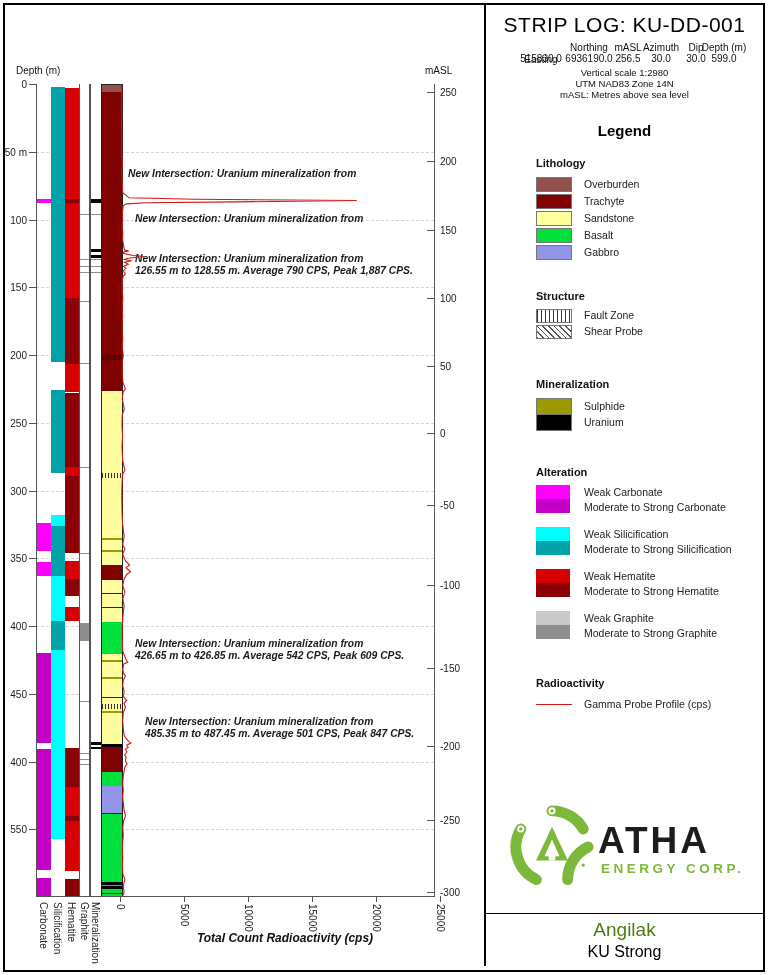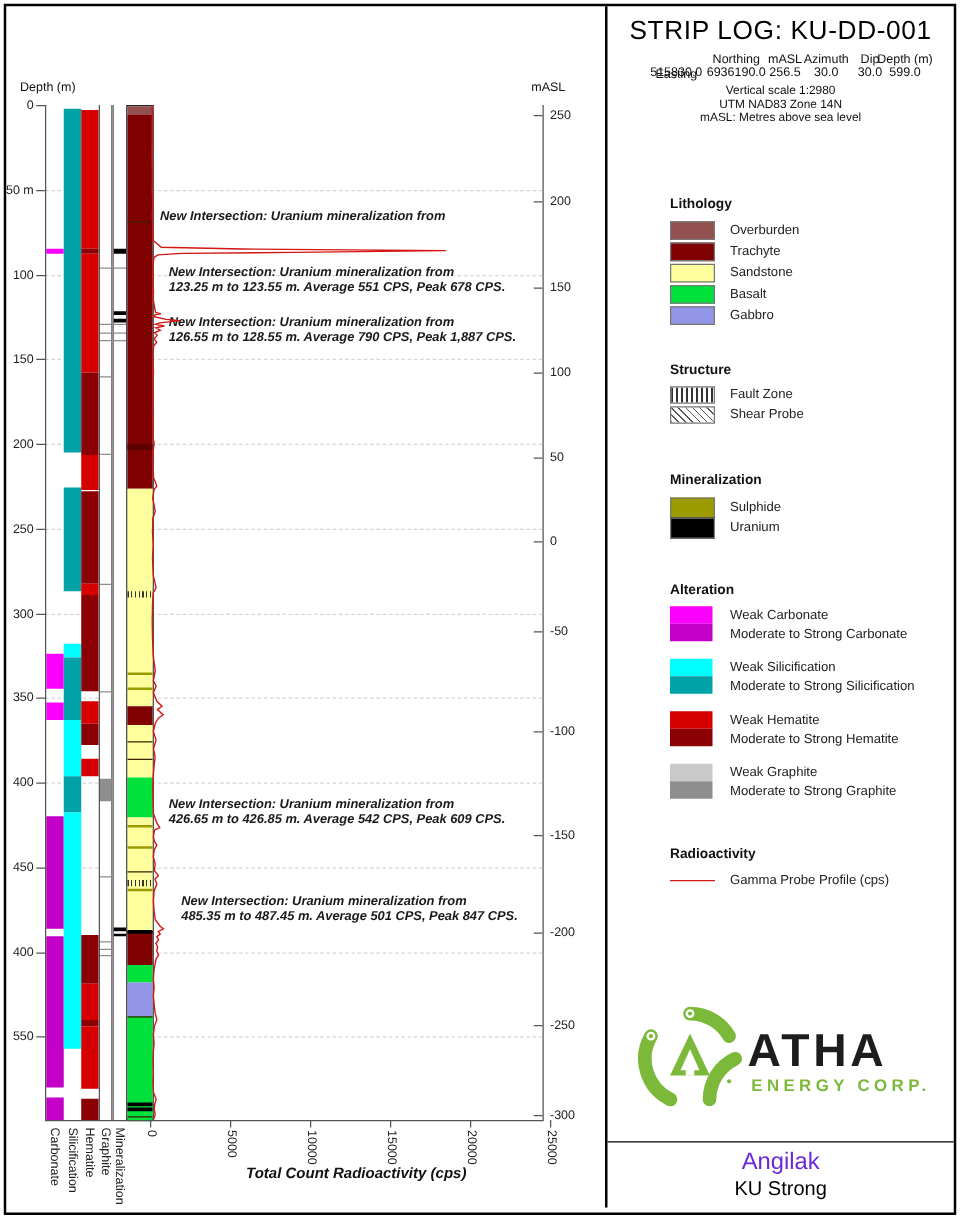--- a/index.html
+++ b/index.html
@@ -202,21 +202,20 @@
         <div class="abs vtext" style="left: 38px; top: 902px;">Carbonate</div>
         <div class="abs vtext" style="left: 52px; top: 902px;">Silicification</div>
         <div class="abs vtext" style="left: 66px; top: 902px;">Hematite</div>
         <div class="abs vtext" style="left: 78.5px; top: 902px;">Graphite</div>
         <div class="abs vtext" style="left: 90px; top: 902px;">Mineralization</div>
         <div class="annot" style="left: 128px; top: 168px;">
           <div>New Intersection: Uranium mineralization from</div>
         </div>
         <div class="annot" style="left: 135px; top: 213px;">
           <div>New Intersection: Uranium mineralization from</div>
-          <div>123.25 m to 123.55 m. Average 551 CPS, Peak 678 CPS.</div>
         </div>
         <div class="annot" style="left: 135px; top: 253px;">
           <div>New Intersection: Uranium mineralization from</div>
           <div>126.55 m to 128.55 m. Average 790 CPS, Peak 1,887 CPS.</div>
         </div>
         <div class="annot" style="left: 135px; top: 638px;">
           <div>New Intersection: Uranium mineralization from</div>
           <div>426.65 m to 426.85 m. Average 542 CPS, Peak 609 CPS.</div>
         </div>
         <div class="annot" style="left: 145px; top: 716px;">
@@ -244,20 +243,21 @@
         <div class="hdrfield" style="left: 210px; top: 48px;">30.0</div>
         <div class="hdrfield" style="left: 238px; top: 37px;">Depth (m)</div>
         <div class="hdrfield" style="left: 238px; top: 48px;">599.0</div>
       </div>
     <div class="abs center" style="left:0;top:62px;width:277px;">
       <div class="note">Vertical scale 1:2980</div>
       <div class="note">UTM NAD83 Zone 14N</div>
       <div class="note">mASL: Metres above sea level</div>
     </div>
 
+    <div class="abs center" style="left:0;top:117px;width:277px;font-size:15px;font-weight:bold;color:#000;">Legend</div>
 
     <div class="abs sectitle" style="left:50px;top:152px;">Lithology</div>
     <div id="leg-lith"></div>
 
     <div class="abs sectitle" style="left:50px;top:285px;">Structure</div>
     <div id="leg-struct"></div>
 
     <div class="abs sectitle" style="left:50px;top:373px;">Mineralization</div>
     <div id="leg-min"></div>
 
@@ -287,21 +287,21 @@
         </g>
         <polygon points="50,26 69,66 31,66" fill="#7cb93b"></polygon>
         <polygon points="50,41 59,61 41,61" fill="#ffffff"></polygon>
         <rect x="46" y="58" width="8" height="8" fill="#ffffff"></rect>
       </svg>
     </div>
     <div class="abs" style="left:112px;top:815px;font-size:37px;font-weight:bold;letter-spacing:3px;color:#1d1d1b;">ATHA</div>
     <div class="abs" style="left:115px;top:856px;font-size:13.5px;letter-spacing:3.5px;color:#7cb93b;font-weight:bold;">ENERGY CORP.</div>
 
     <div class="abs" style="left:0;top:908px;width:277px;height:0;border-top:1.5px solid #000;"></div>
-    <div class="abs center" style="left:0;top:914px;width:277px;font-size:19px;color:#6d28d9;">Angilak</div>
+    <div class="abs center" style="left:0;top:914px;width:277px;font-size:19px;color:#4d7c0f;">Angilak</div>
     <div class="abs center" style="left:0;top:938px;width:277px;font-size:16px;color:#000;">KU Strong</div>
   <div class="swatch" style="left: 50px; top: 172px; height: 13px; background: rgb(146, 81, 79); border: 1px solid rgb(119, 119, 119);"></div>
       <div class="itemlabel" style="top: 172.5px;">Overburden</div>
       <div class="swatch" style="left: 50px; top: 189px; height: 13px; background: rgb(128, 1, 2); border: 1px solid rgb(119, 119, 119);"></div>
       <div class="itemlabel" style="top: 189.5px;">Trachyte</div>
       <div class="swatch" style="left: 50px; top: 206px; height: 13px; background: rgb(255, 255, 158); border: 1px solid rgb(119, 119, 119);"></div>
       <div class="itemlabel" style="top: 206.5px;">Sandstone</div>
       <div class="swatch" style="left: 50px; top: 223px; height: 13px; background: rgb(0, 225, 60); border: 1px solid rgb(119, 119, 119);"></div>
       <div class="itemlabel" style="top: 223.5px;">Basalt</div>
       <div class="swatch" style="left: 50px; top: 240px; height: 13px; background: rgb(146, 149, 232); border: 1px solid rgb(119, 119, 119);"></div>

